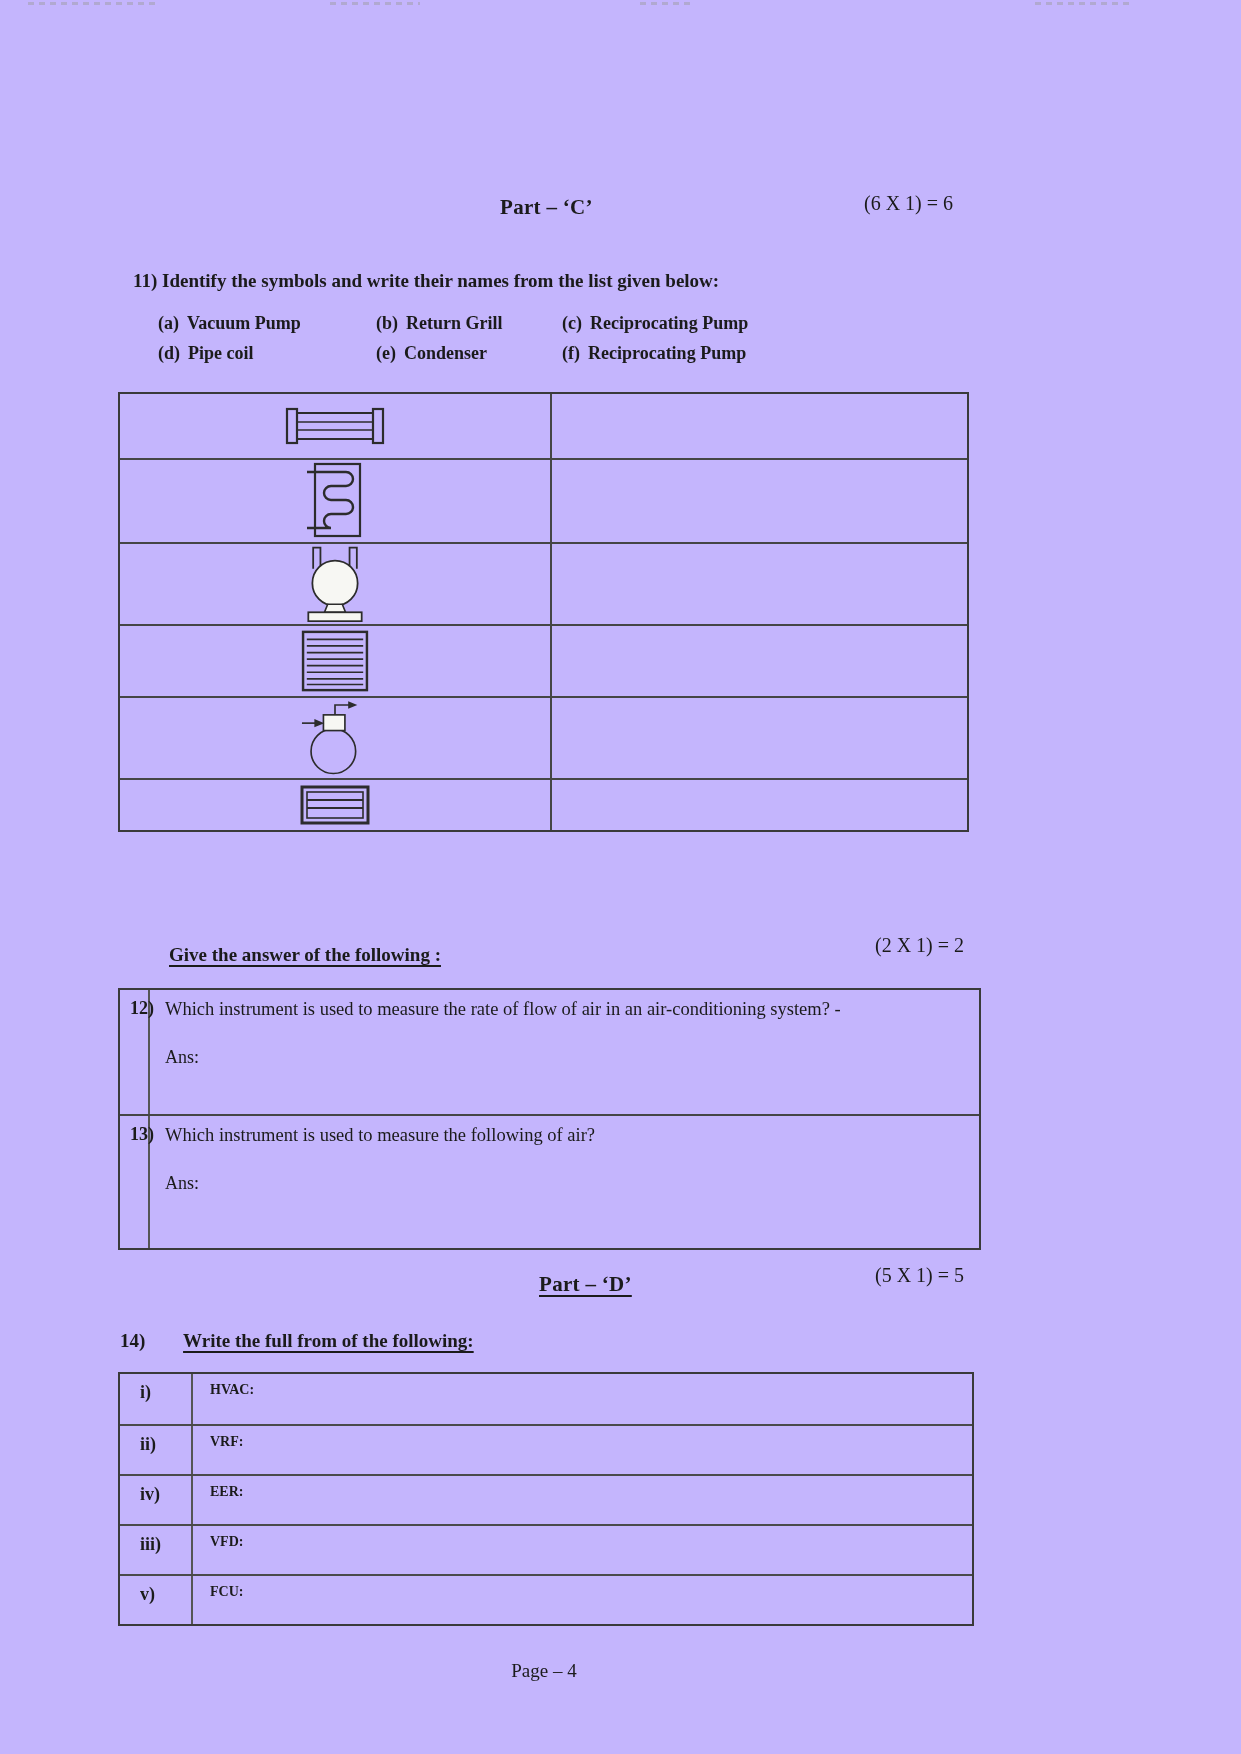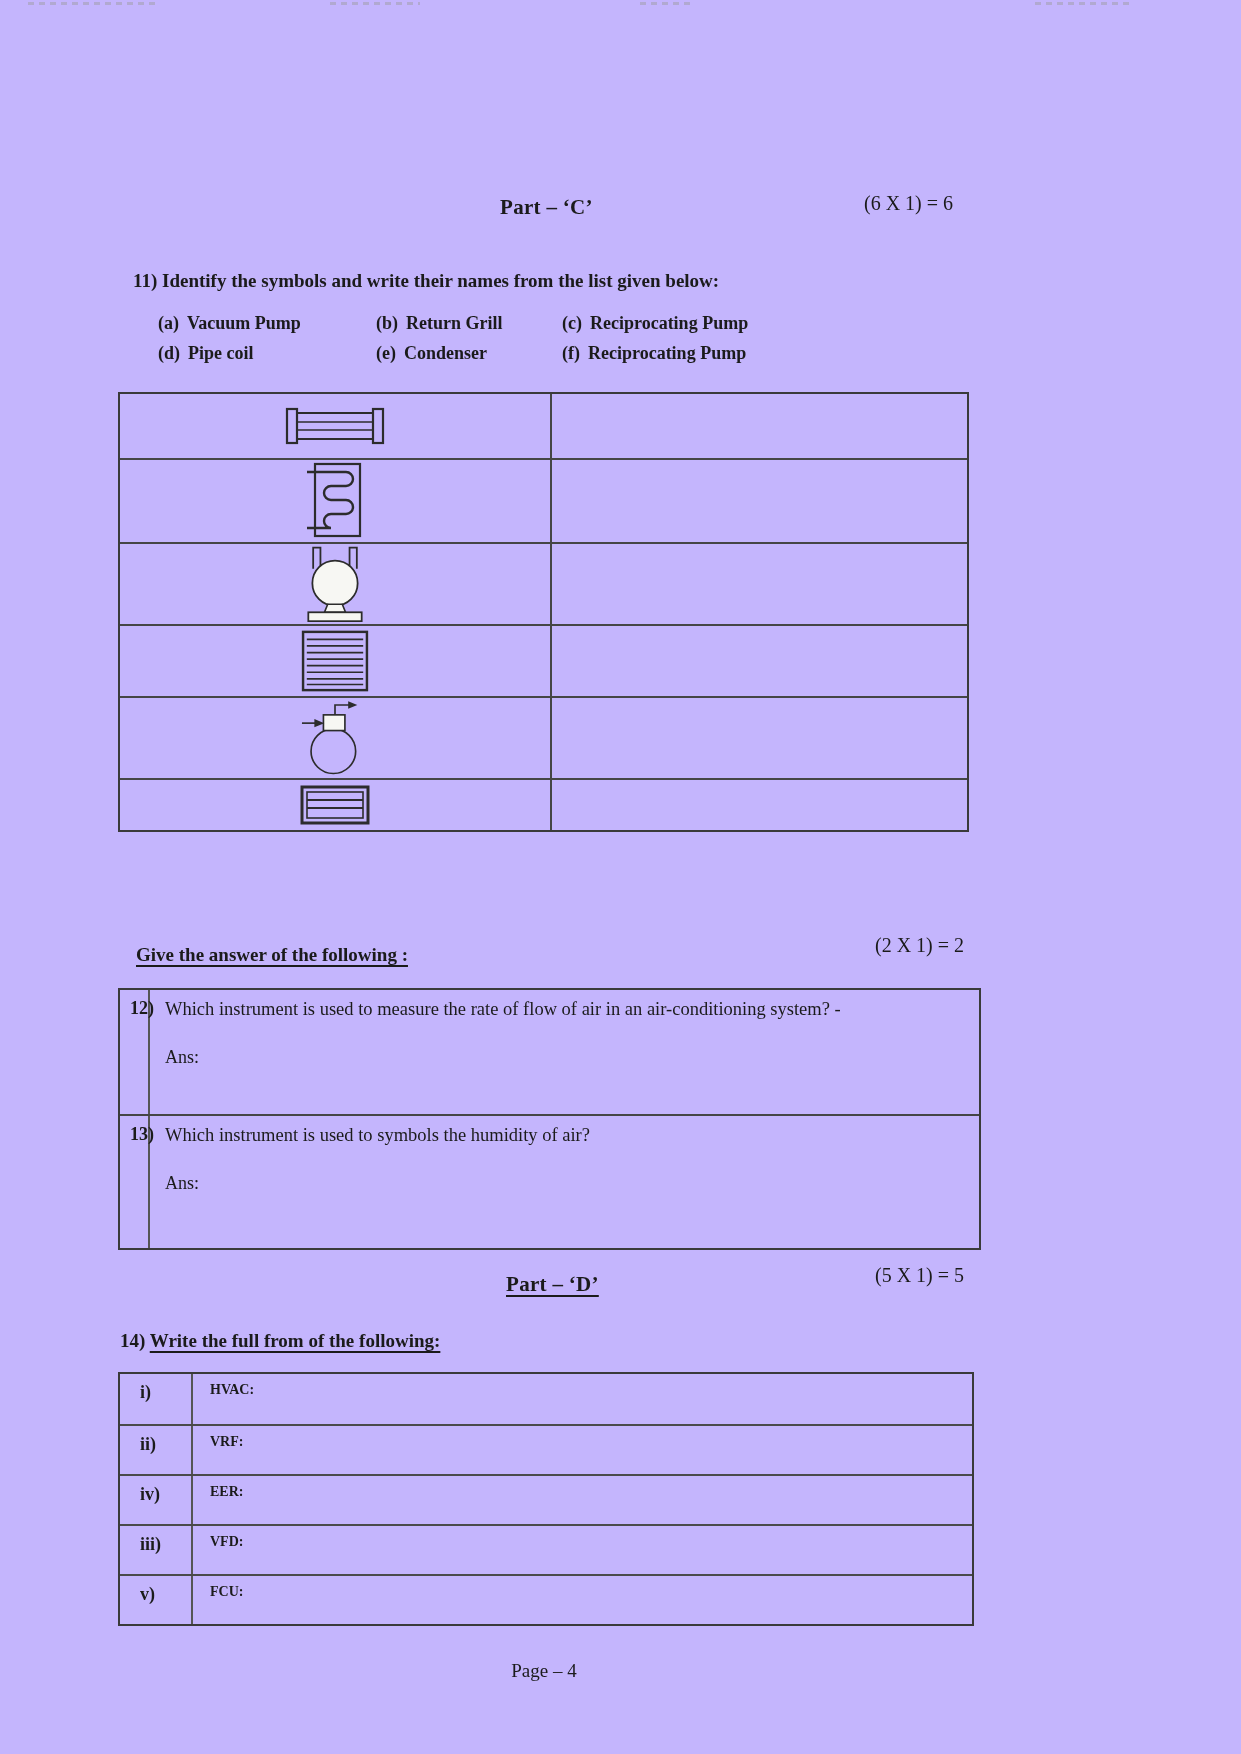--- a/index.html
+++ b/index.html
@@ -11,21 +11,21 @@
     font-family:"Liberation Serif", serif;
     color:#1b1b1b;
     overflow:hidden;
   }
   .abs{position:absolute;}
   .scan-dash{position:absolute;top:2px;height:3px;opacity:.45;
     background:repeating-linear-gradient(90deg,#9a9a9a 0 6px,transparent 6px 11px);}
   .title{font-size:21px;font-weight:bold;letter-spacing:.3px;}
   .marks{font-size:20px;}
   .q-head{font-size:19px;font-weight:bold;}
-  .u{text-decoration:underline;text-underline-offset:4px;text-decoration-thickness:2px;}
+  .u{text-decoration:underline;text-underline-offset:4px;text-decoration-thickness:2px;margin-left:33px;}
   
   .opts{display:grid;grid-template-columns:218px 186px 330px;row-gap:3px;
     font-size:18px;font-weight:bold;line-height:27px;}
   .opt .lbl{margin-right:8px;}
   
   .sym-table{border:2px solid #3a3a3a;background:transparent;}
   .sym-row{display:flex;border-top:2px solid #454545;}
   .sym-row:first-child{border-top:none;}
   .sym-cell-left{width:430px;border-right:2px solid #454545;display:flex;
     align-items:center;justify-content:center;}
@@ -177,21 +177,21 @@
     <div class="q-row" style="height:124px;">
       <div class="q-num">12)</div>
       <div class="q-body">
         <div>Which instrument is used to measure the rate of flow of air in an air-conditioning system? -</div>
         <div class="q-ans">Ans:</div>
       </div>
     </div>
     <div class="q-row" style="height:132px;">
       <div class="q-num">13)</div>
       <div class="q-body">
-        <div>Which instrument is used to symbols the humidity of air?</div>
+        <div>Which instrument is used to measure the following of air?</div>
         <div class="q-ans">Ans:</div>
       </div>
     </div>
   </div>
 
   <div class="abs title u" style="left:506px;top:1272px;">Part – ‘D’</div>
   <div class="abs marks" style="left:875px;top:1264px;">(5 X 1) = 5</div>
 
   <div class="abs q-head" style="left:120px;top:1330px;">
     <span>14)</span>

